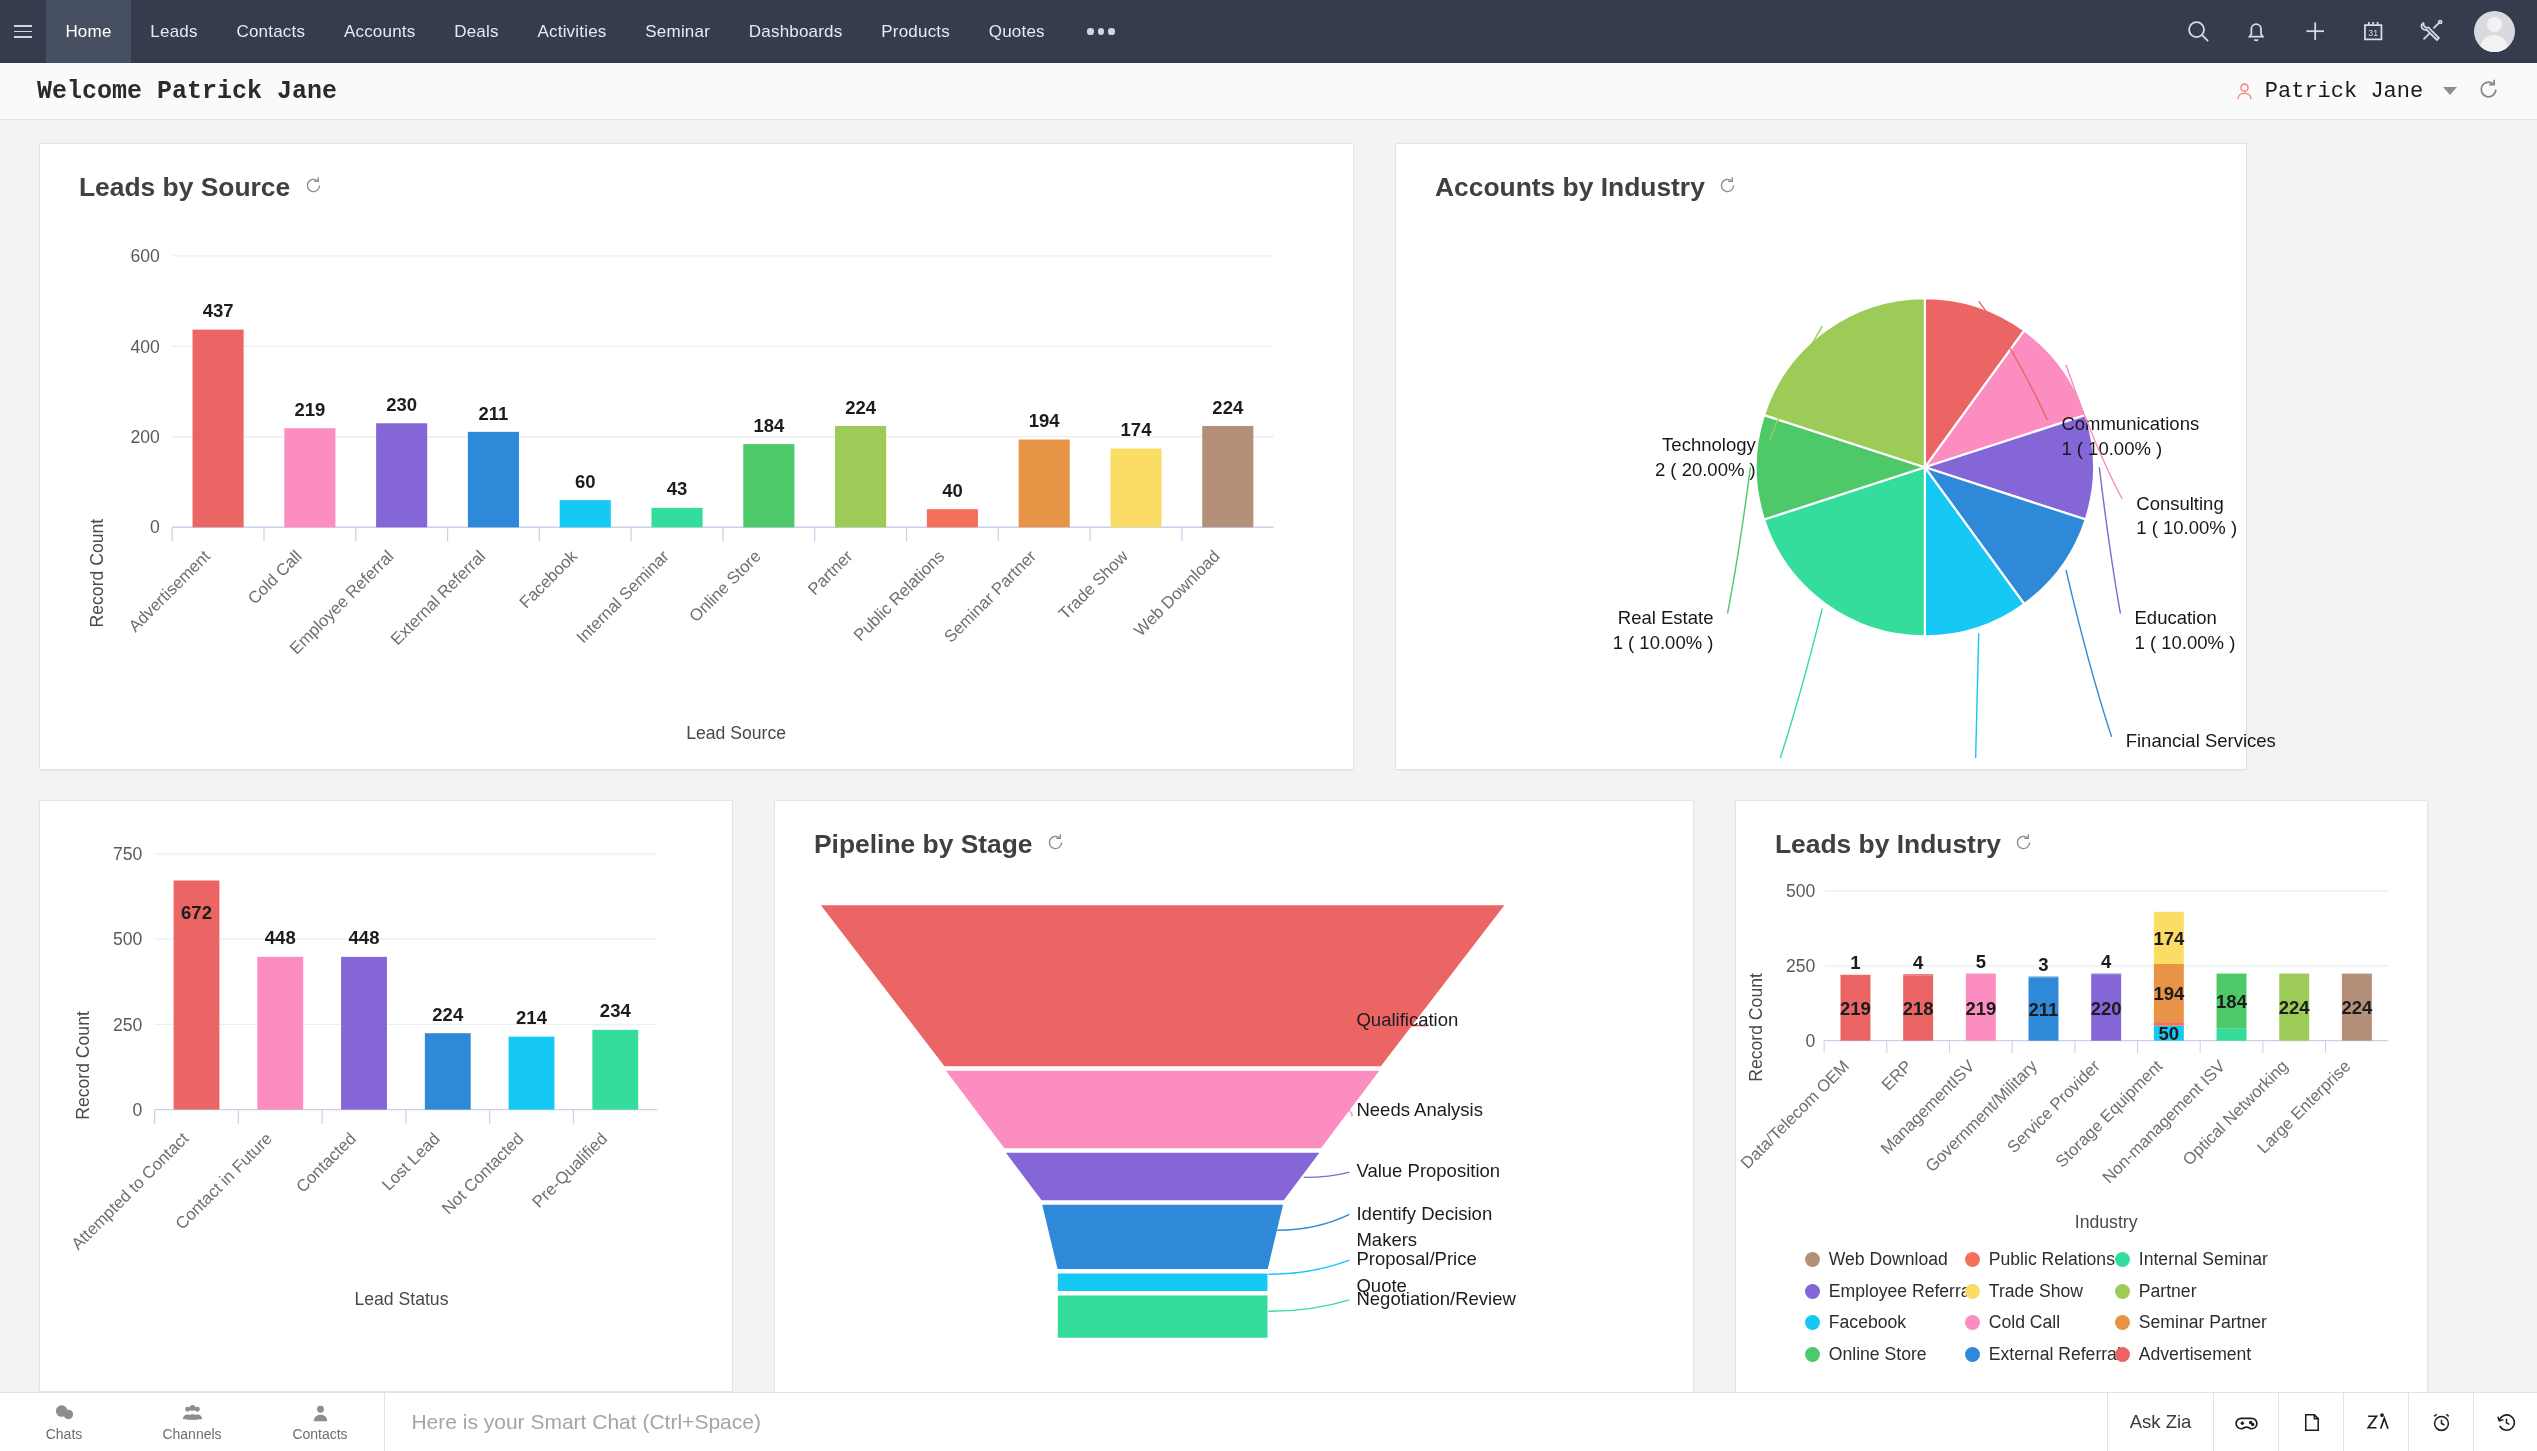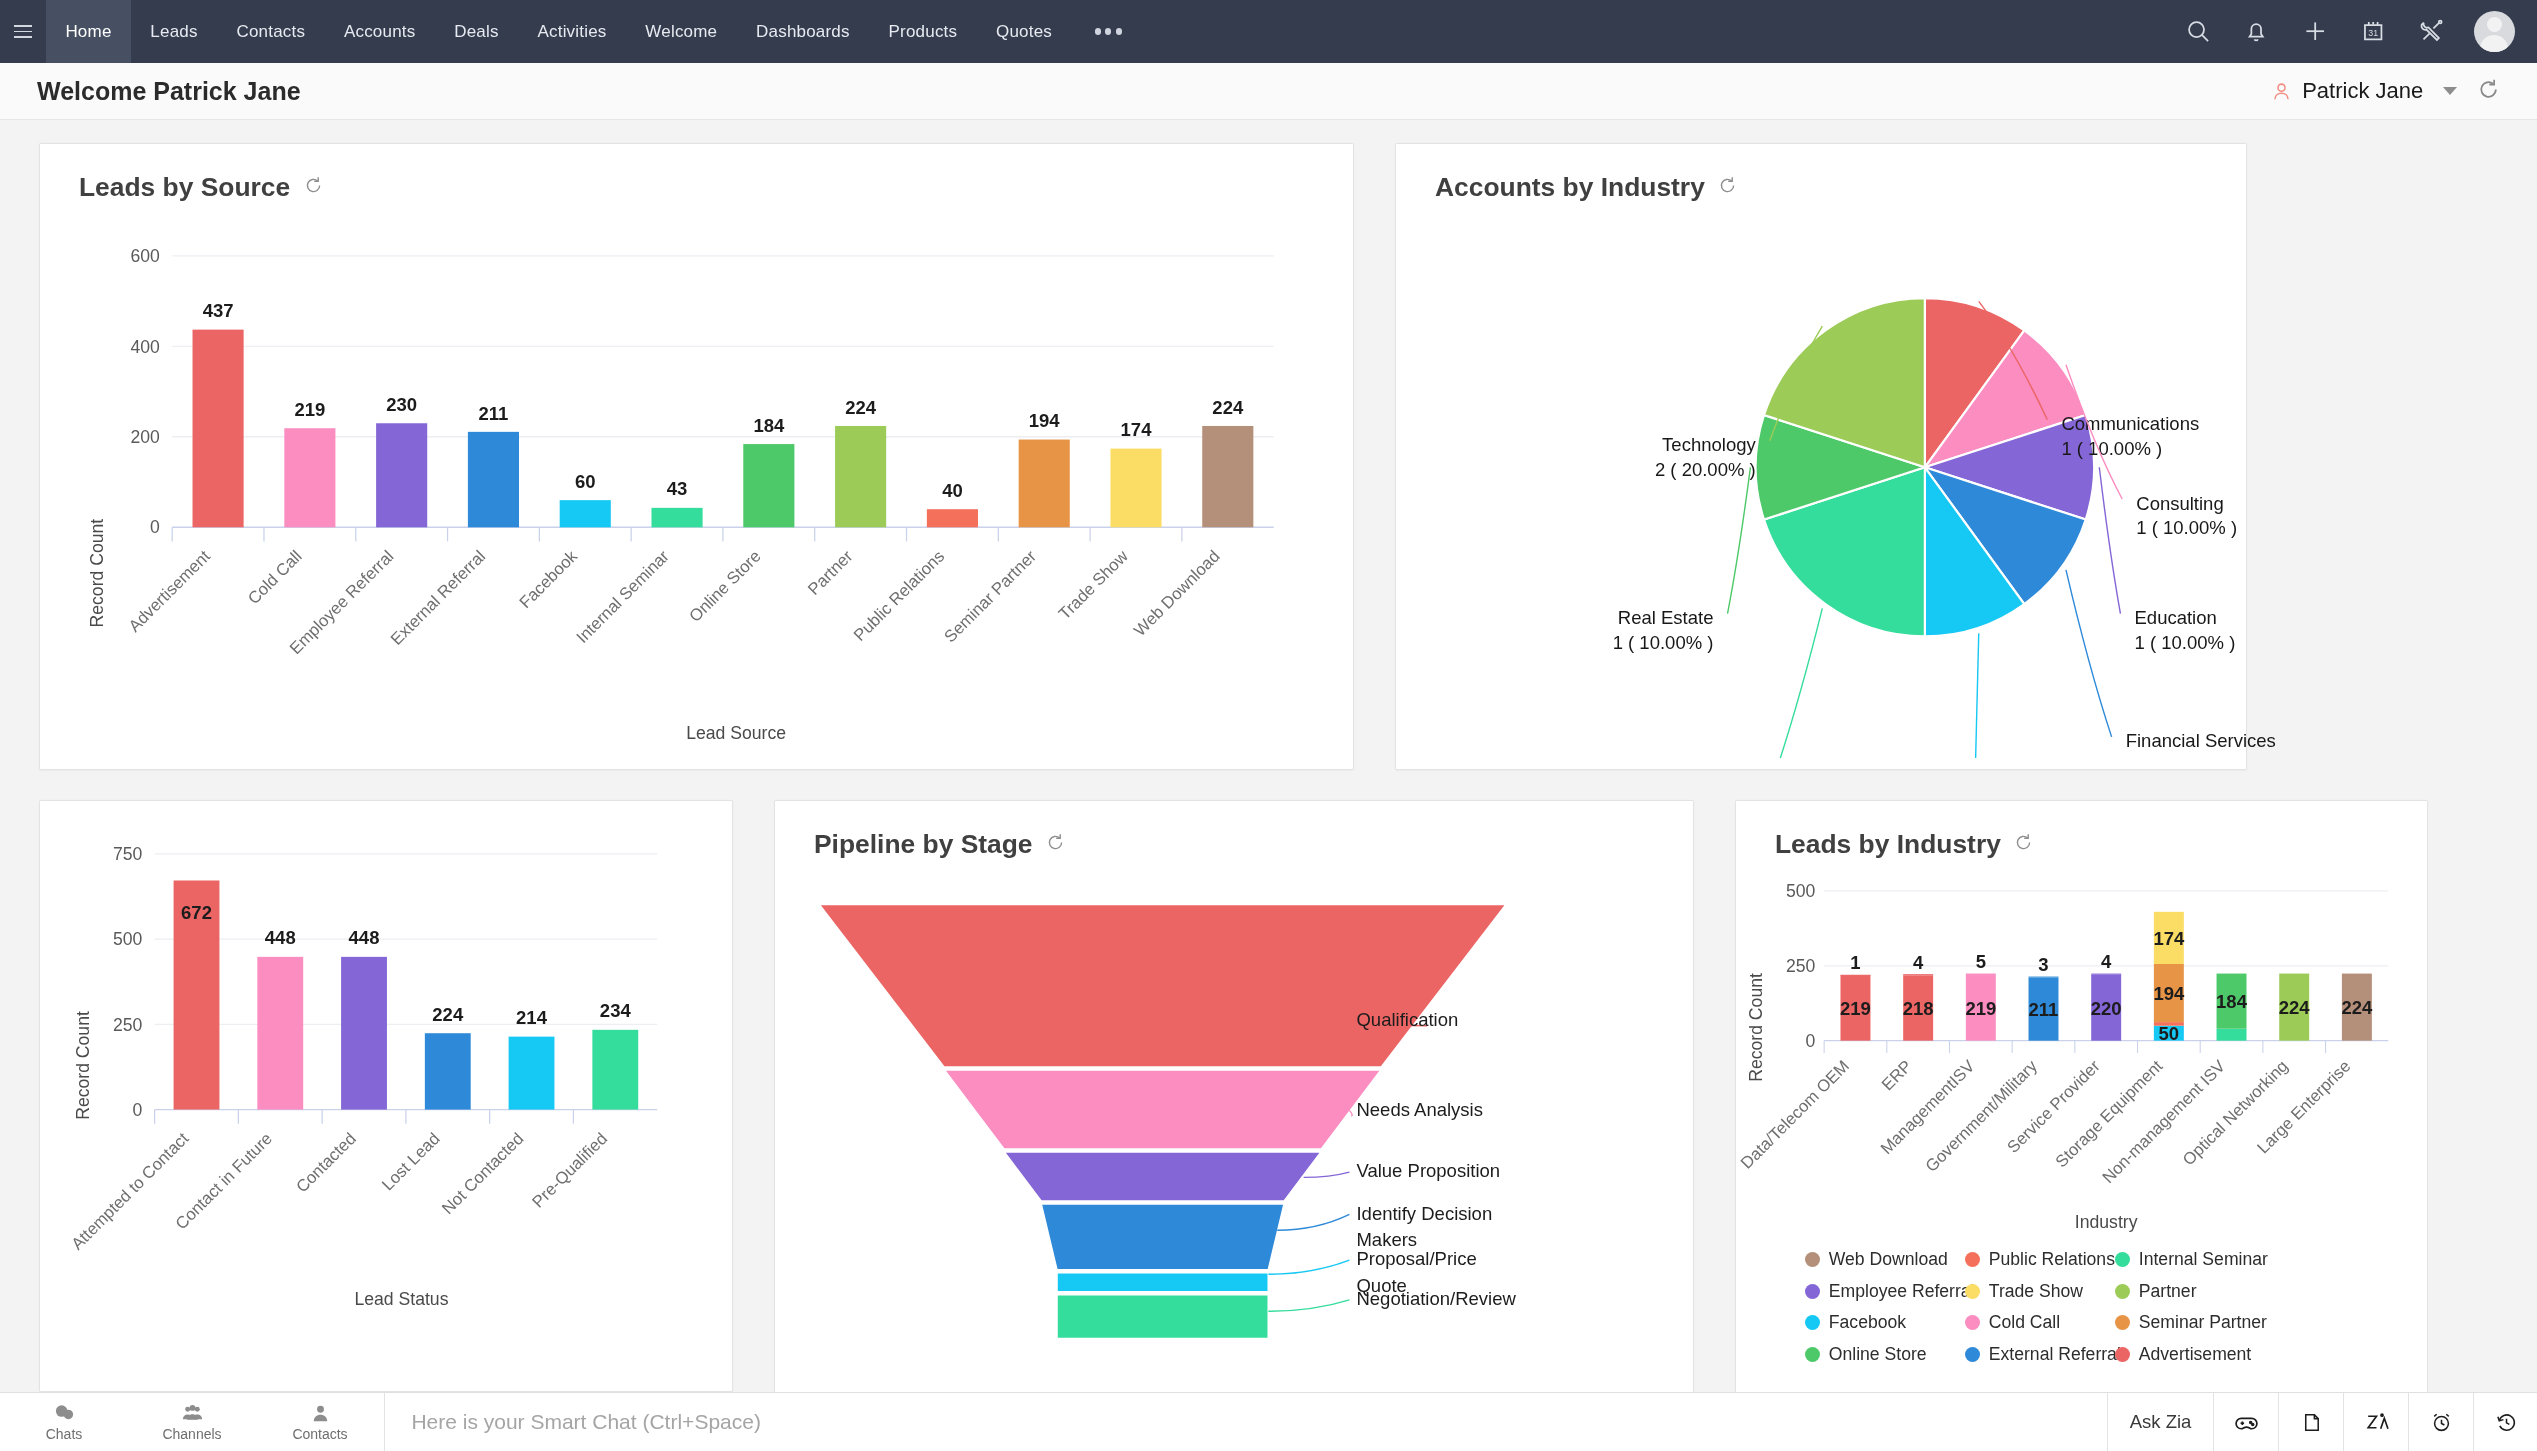--- a/index.html
+++ b/index.html
@@ -45,21 +45,21 @@
     background:#f2f2f3; left:12.8px; top:6.2px;
   }
   .avatar::after {
     content:''; position:absolute; width:28px;height:17.6px;border-radius:14px 14px 0 0;
     background:#f2f2f3; left:6.2px; top:24px;
   }
 
   
   .welcomebar {
     height: 57px; background: #fafafa; border-bottom: 0.9px solid #e6e6e6;
-    display: flex; align-items: center; padding: 0 37px;
+    display: flex; align-items: center; padding: 0 37px; font-family: Liberation Mono, monospace;
   }
   .welcome-title { font-size: 25px; color: #2b2b2b; font-weight: 600; }
   .welcome-right { margin-left: auto; display: flex; align-items: center; gap: 19.4px; }
   .user-chip { display:flex; align-items:center; gap: 8.8px; cursor:pointer; }
   .user-chip-name { font-size: 22px; color: #1a1a1a; }
   .caret { width:0;height:0;border-left:7px solid transparent;border-right:7px solid transparent;border-top:8px solid #8d8d8d; cursor:pointer;}
   .refresh-ico svg { stroke:#8a8a8a; fill:none; stroke-width:1.7; }
 
   
   .board { padding: 23px 39px 0 39px; }
@@ -127,21 +127,21 @@
       <span></span>
       <span></span>
   </div>
   <div class="navitems">
     <div class="navitem active">Home</div>
     <div class="navitem">Leads</div>
     <div class="navitem">Contacts</div>
     <div class="navitem">Accounts</div>
     <div class="navitem">Deals</div>
     <div class="navitem">Activities</div>
-    <div class="navitem">Welcome</div>
+    <div class="navitem">Seminar</div>
     <div class="navitem">Dashboards</div>
     <div class="navitem">Products</div>
     <div class="navitem">Quotes</div>
     <div class="navmore">
         <i></i>
         <i></i>
         <i></i>
       </div>
   </div>
   <div class="navright">

